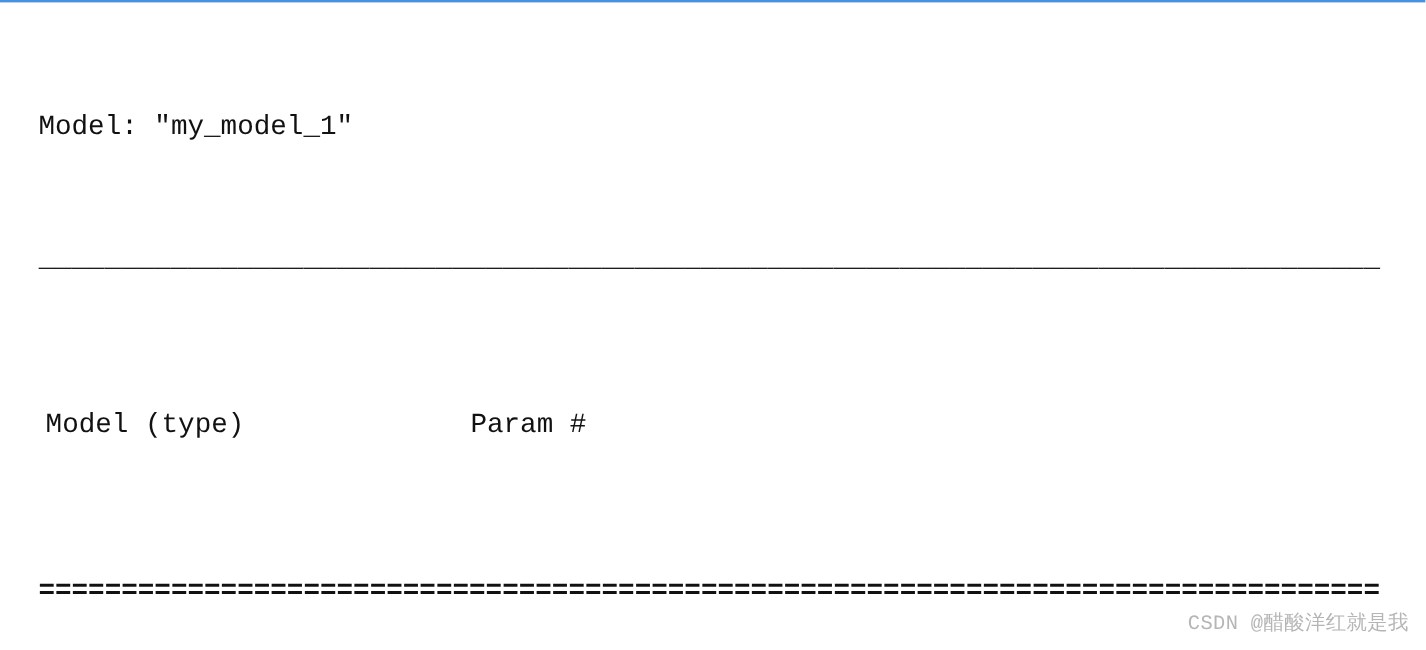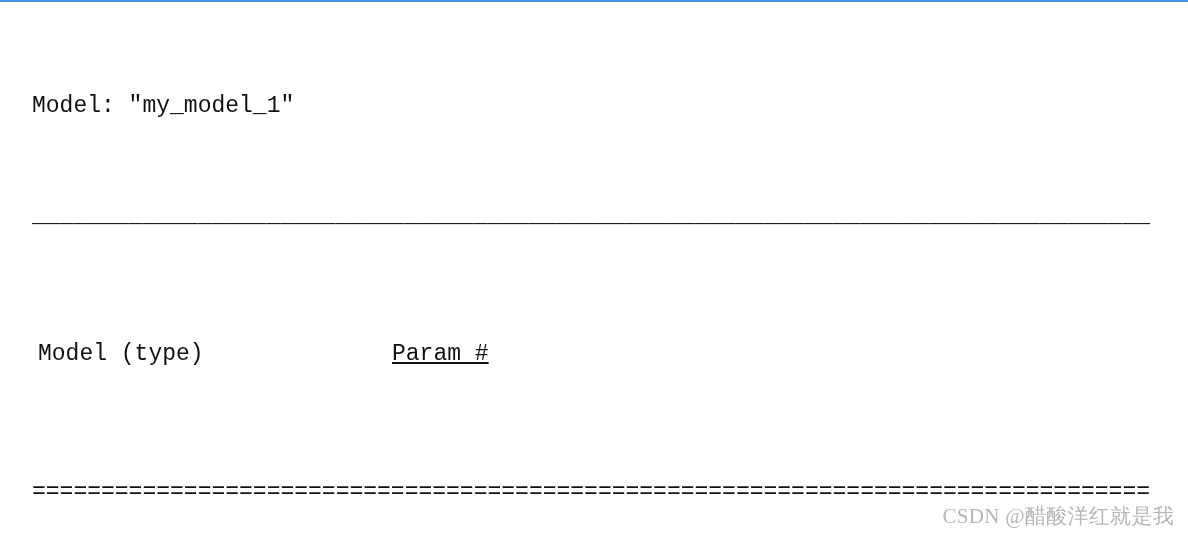--- a/index.html
+++ b/index.html
@@ -30,43 +30,43 @@
       line-height: 1.5;
       white-space: pre;
     }
     .model-line {
       margin-bottom: 6px;
     }
     .rule-line {
       letter-spacing: 0;
       overflow: hidden;
       white-space: nowrap;
+      font-weight: bold;
     }
     .header-row, .layer-row {
       display: flex;
     }
     .col-layer {
       width: 360px;
       flex: 0 0 360px;
       padding-left: 6px;
     }
     .col-shape {
       width: 340px;
       flex: 0 0 340px;
     }
     .col-param {
       flex: 1;
-      text-decoration: underline;
     }
     .watermark {
       position: absolute;
       right: 14px;
       bottom: 12px;
-      font-family: Liberation Serif, serif;
-      font-size: 21px;
+      font-family: Liberation Mono, monospace;
+      font-size: 17px;
       color: rgba(120,120,120,0.55);
       letter-spacing: 0.3px;
     }
   </style>
 </head>
 <body>
 
 <div class="top-border"></div>
 
 <div class="content">

